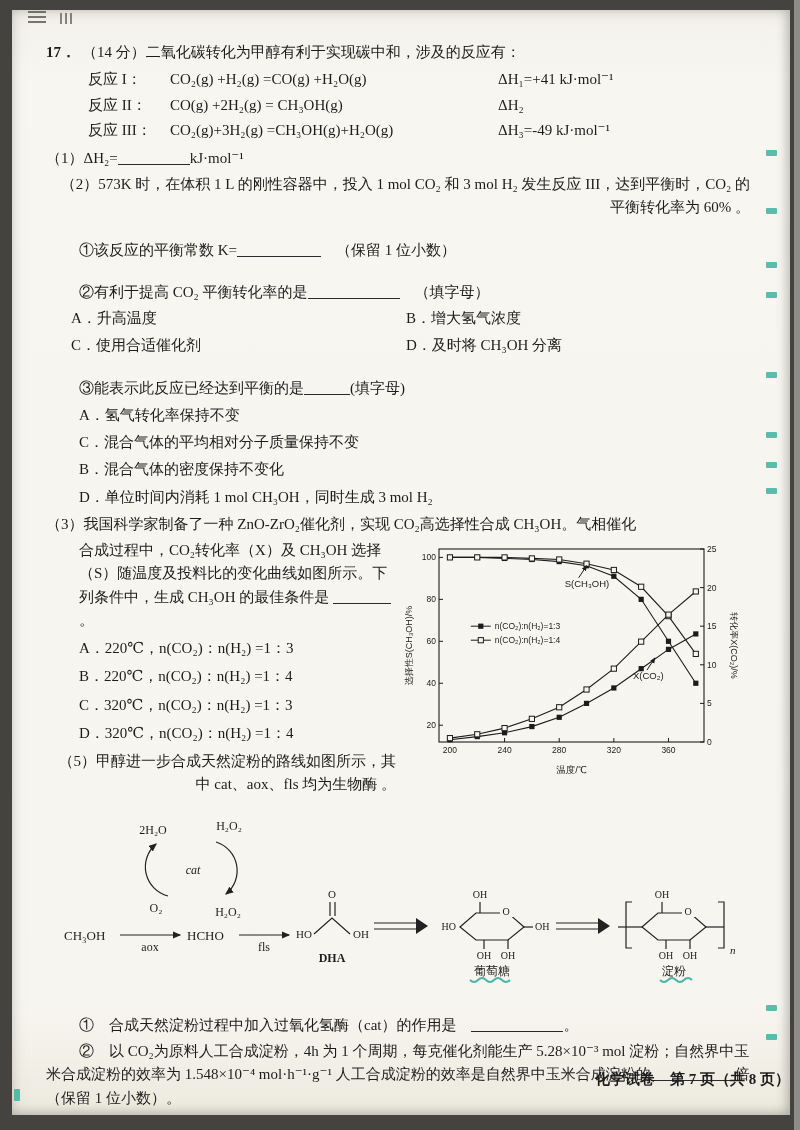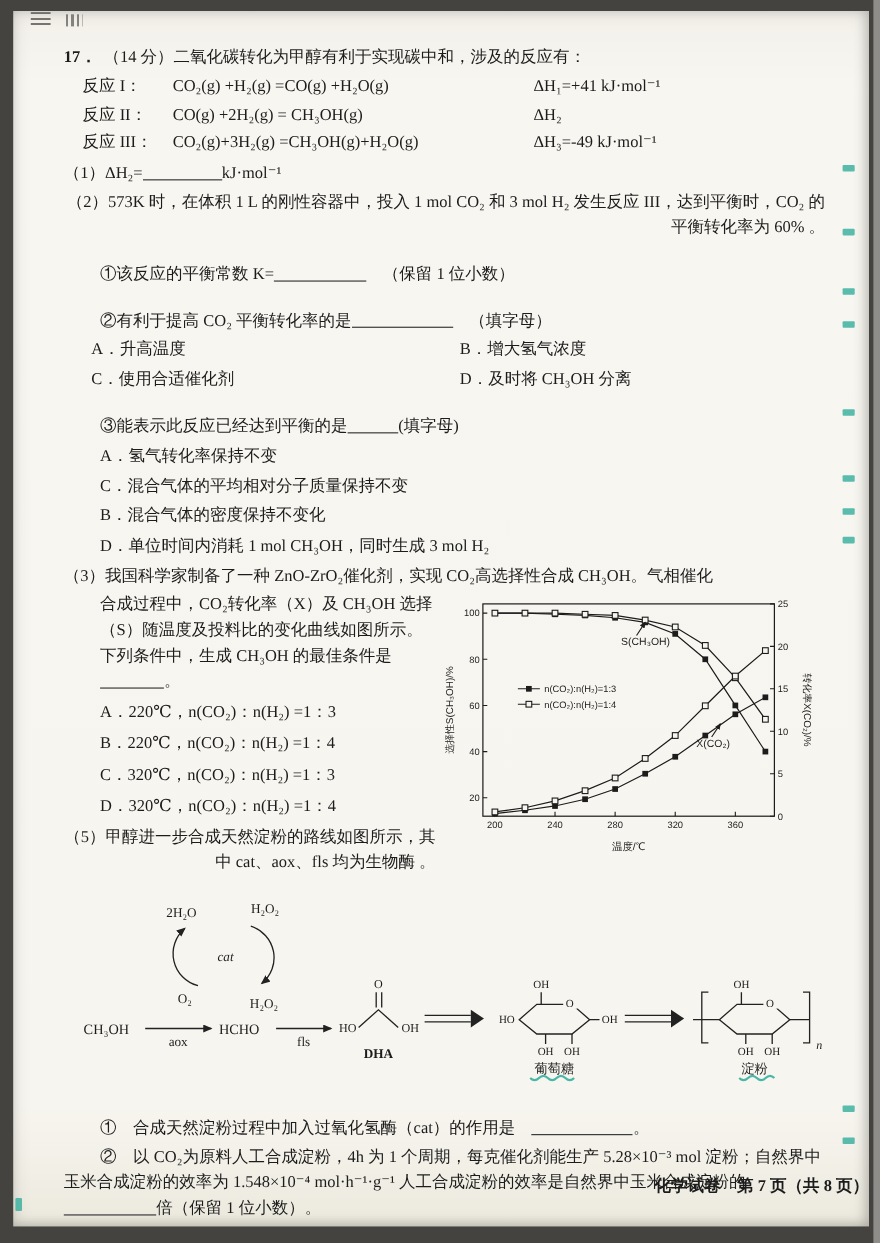--- a/index.html
+++ b/index.html
@@ -10,28 +10,28 @@
     font-family:"Liberation Serif","DejaVu Serif",serif;
   }
   body::after{ content:""; position:absolute; right:0; top:0; bottom:0; width:6px; background:#8f8d89; }
   .paper{
     position:absolute; top:10px; left:12px; right:10px; bottom:15px;
     background:linear-gradient(180deg,#f2f0e9 0%,#f8f6f1 6%,#f7f5ef 90%,#ecead f 100%);
     background:linear-gradient(180deg,#f2f0e9 0%,#f8f6f1 6%,#f7f5ef 90%,#eceade 100%);
     box-shadow: inset 0 0 16px rgba(0,0,0,.13), inset -5px 0 9px rgba(0,0,0,.10), inset 0 -4px 8px rgba(0,0,0,.08);
   }
   .content{
-    position:absolute; inset:0; padding:28px 40px 0 46px;
+    position:absolute; inset:0; padding:28px 40px 0 34px;
     color:#1c1c1c; font-size:15px; line-height:1.55;
   }
   .line{ margin:3px 0; }
   .qnum{ font-weight:bold; margin-right:6px; }
   .reaction-row{
     display:grid; grid-template-columns:82px 328px 1fr;
-    margin-left:17px; line-height:1.7;
+    margin-left:42px; line-height:1.7;
   }
   .para{ margin:3px 0; }
   .hang{ padding-left:33px; text-indent:-33px;text-align:right; }
   .indent1{ margin-left:33px;margin-top:19px; }
   .first-indent{ text-indent:33px; }
   .opt-grid{
     display:grid; grid-template-columns:335px 1fr;
     margin-left:25px; row-gap:4px; margin-top:2px; margin-bottom:2px;
   }
   .opt-list > div{ margin:4px 0; margin-left:33px; }

